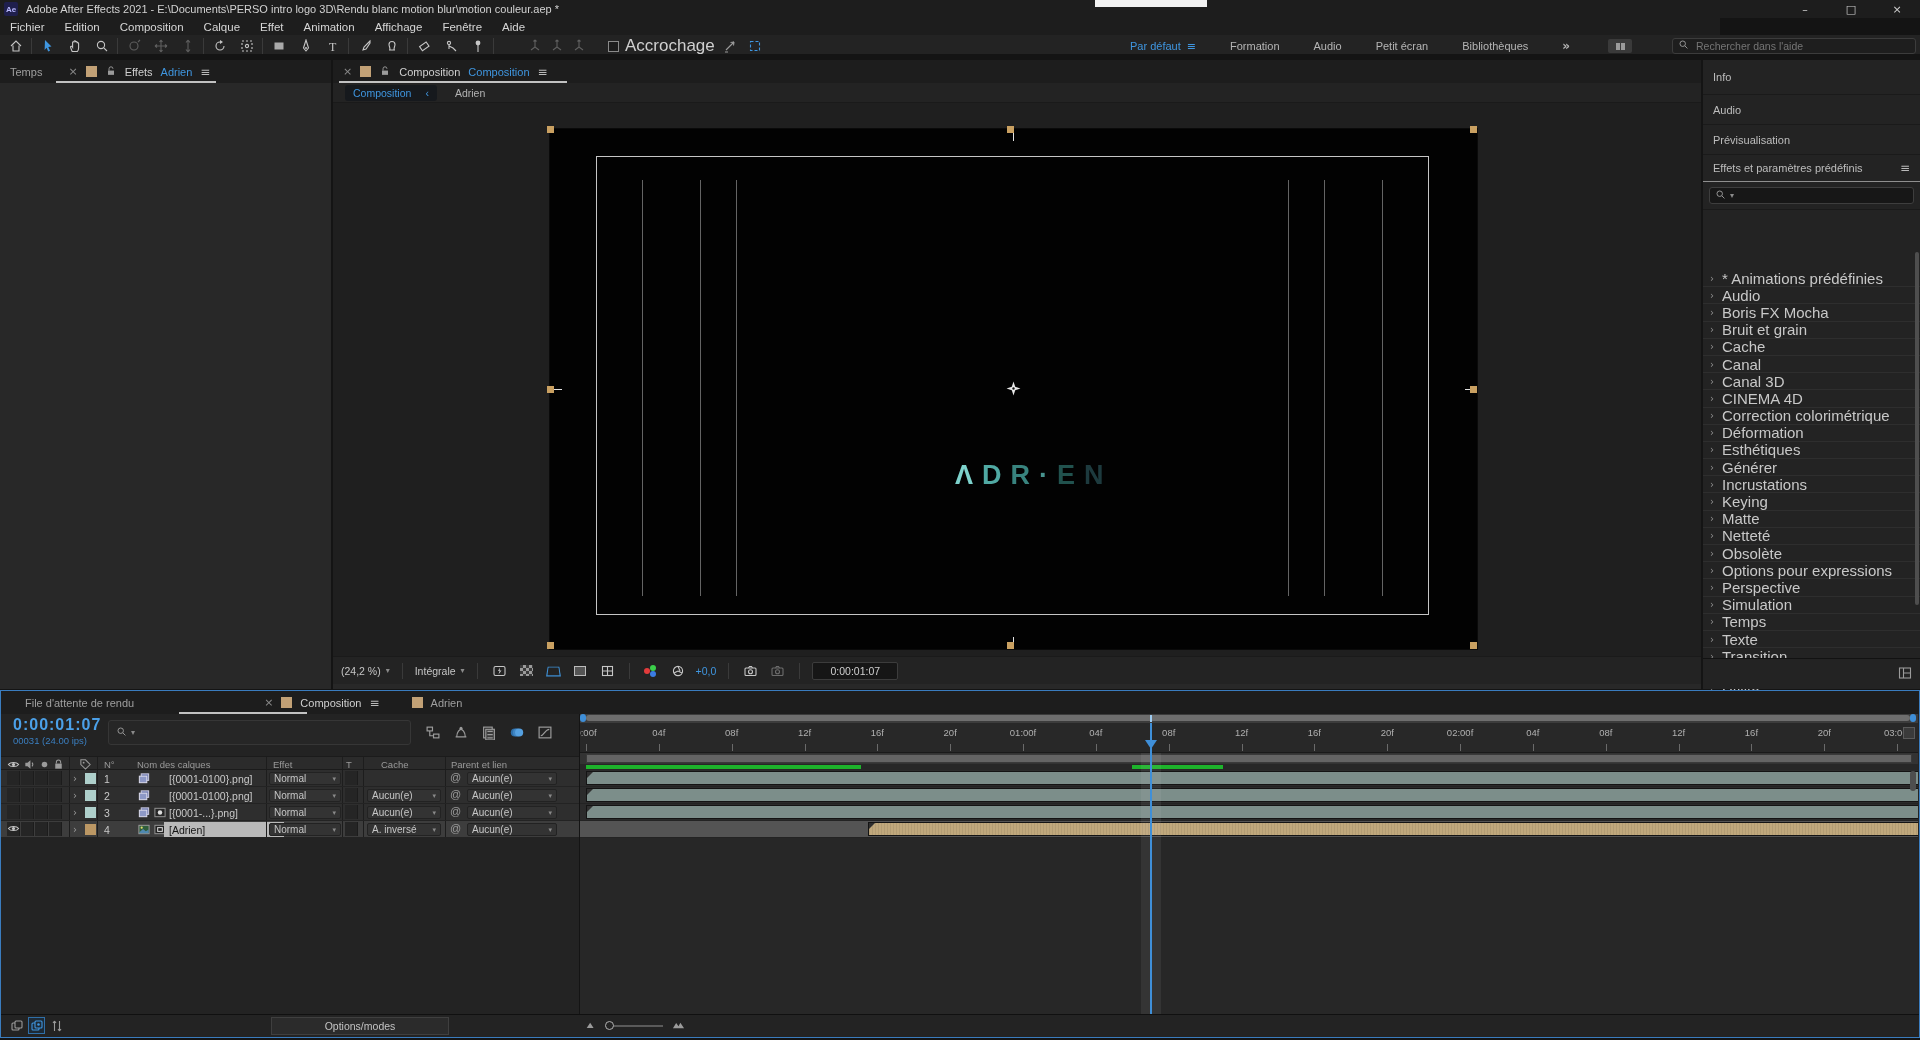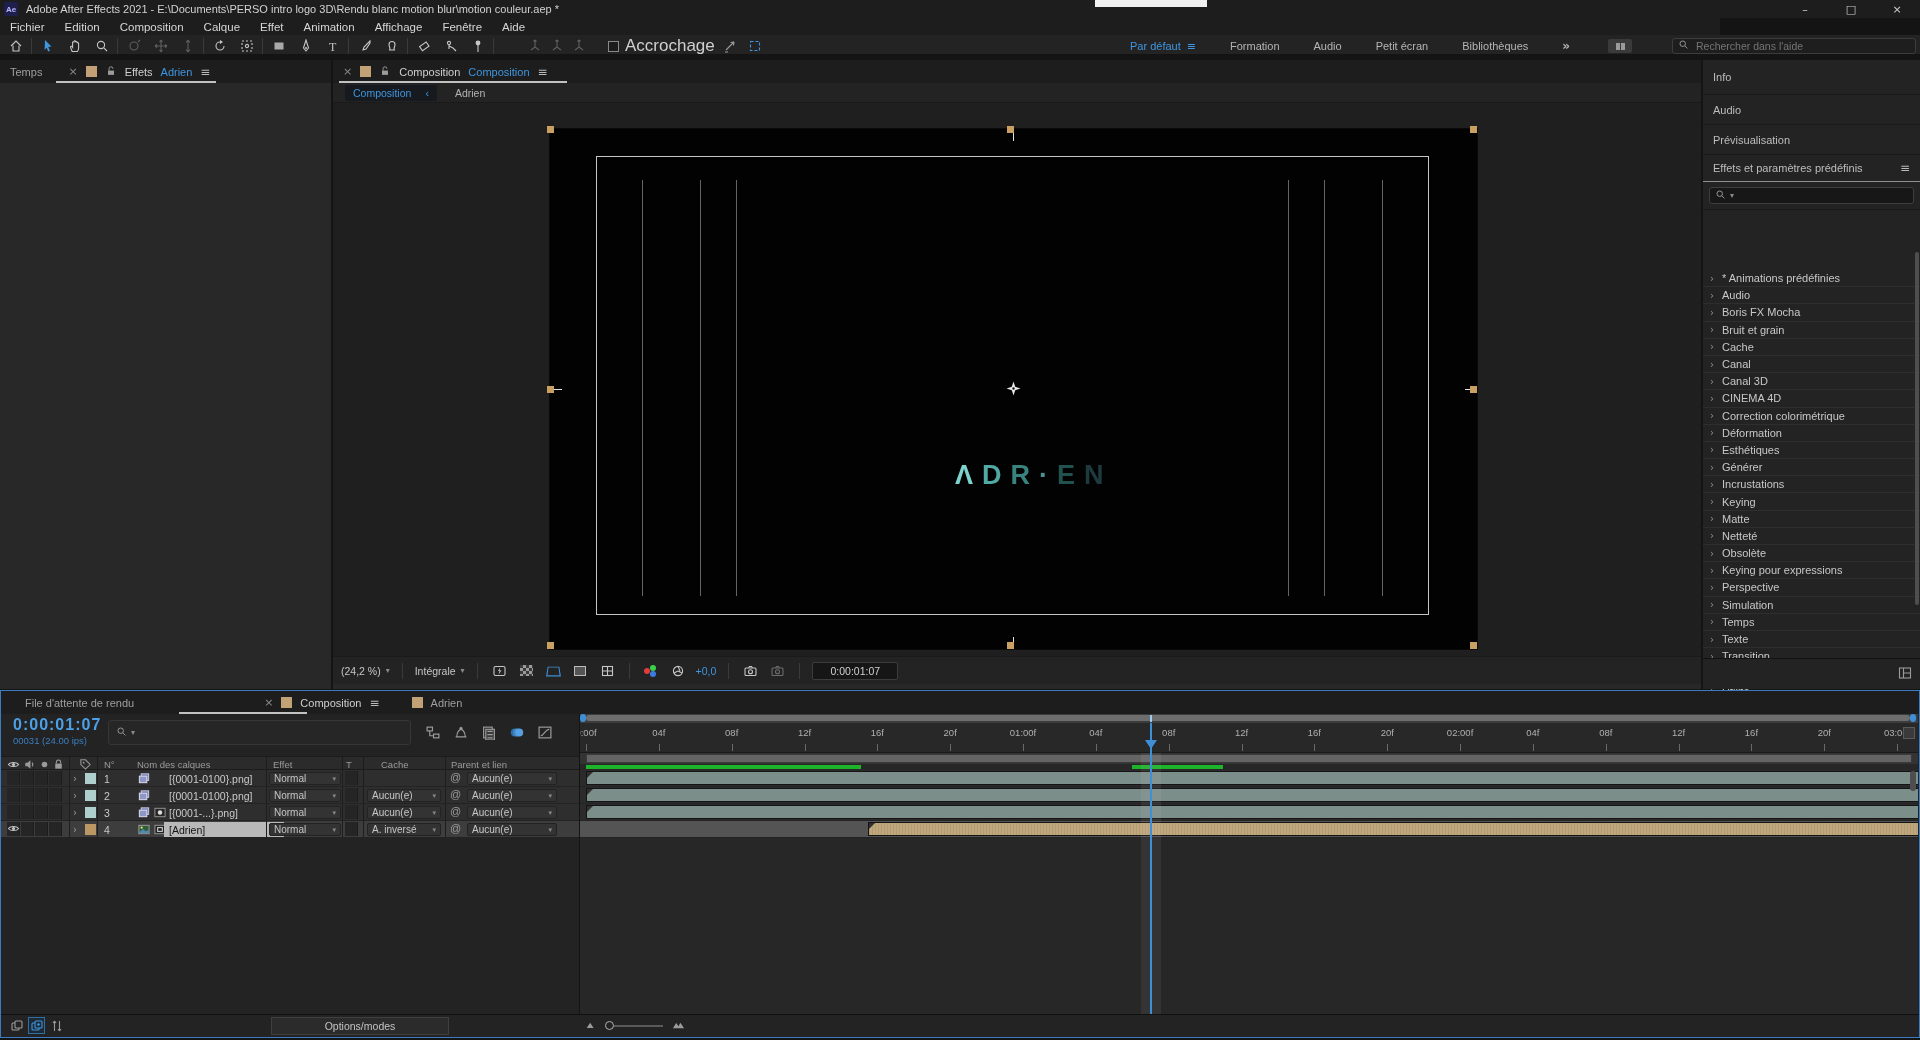--- a/index.html
+++ b/index.html
@@ -90,21 +90,21 @@
   .rgbdots i{position:absolute;width:6px;height:6px;border-radius:50%}
 
   
   .rp-bar{display:flex;align-items:center;padding-left:10px;color:#bdbdbd;font-size:11px;background:#232323;border-bottom:1px solid #1a1a1a}
   .rp-effects-hdr{justify-content:space-between;padding-right:10px;border-bottom:1px solid #8f8f8f}
   .rp-search-row{height:28px;background:#232323;display:flex;align-items:center;padding:0 6px;border-bottom:1px solid #1a1a1a}
   .rp-search{flex:1;height:17px;background:#171717;border:1px solid #3e3e3e;border-radius:3px;display:flex;align-items:center;padding:0 5px;gap:3px}
   .rp-list{position:absolute;left:0;top:210px;width:217px;height:447px;overflow:hidden}
   .rp-item{height:17.2px;display:flex;align-items:center;padding-left:7px;gap:8px;border-bottom:1px solid rgba(255,255,255,.05)}
   .rp-item .arr{color:#909090;font-size:10px}
-  .rp-item .lbl{color:#c8c8c8;font-size:11px;white-space:nowrap}
+  .rp-item .lbl{color:#c8c8c8;font-size:15px;white-space:nowrap}
   .rp-footer{position:absolute;left:0;bottom:0;width:217px;height:31px;background:#232323;border-top:1px solid #121212;display:flex;align-items:center;justify-content:flex-end;padding-right:8px}
   .rp-scroll{position:absolute;right:1px;top:192px;width:4px;height:353px;background:#4e4e4e;border-radius:2px}
 
   
   .tl{position:absolute;left:0;top:690px;width:1920px;height:348px;background:#232323;border:1px solid #3a7cbe}
   .tl-tabs{position:relative;height:23px;background:#1d1d1d;display:flex;align-items:center;padding-left:24px;gap:8px}
   .tl-tab-underline{position:absolute;left:178px;bottom:0;width:128px;height:2px;background:#c2c2c2}
   .tl-left{position:absolute;left:0;top:23px;width:578px;bottom:23px;background:#232323;overflow:hidden}
   .tl-time{position:absolute;left:12px;top:2px}
   .tc-big{display:block;color:#4ba0e8;font-size:16px;font-weight:bold;letter-spacing:1px}
@@ -579,21 +579,21 @@
         <div class="rp-item">
           <span class="arr glyph">›</span>
           <span class="lbl">Netteté</span>
         </div>
         <div class="rp-item">
           <span class="arr glyph">›</span>
           <span class="lbl">Obsolète</span>
         </div>
         <div class="rp-item">
           <span class="arr glyph">›</span>
-          <span class="lbl">Keying pour expressions</span>
+          <span class="lbl">Options pour expressions</span>
         </div>
         <div class="rp-item">
           <span class="arr glyph">›</span>
           <span class="lbl">Perspective</span>
         </div>
         <div class="rp-item">
           <span class="arr glyph">›</span>
           <span class="lbl">Simulation</span>
         </div>
         <div class="rp-item">

